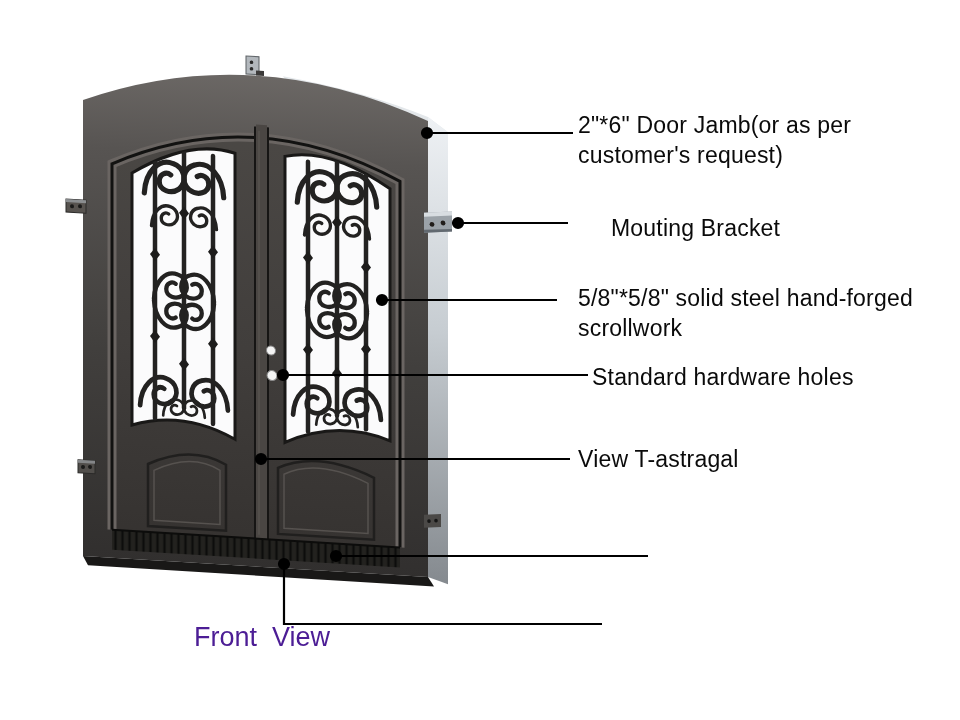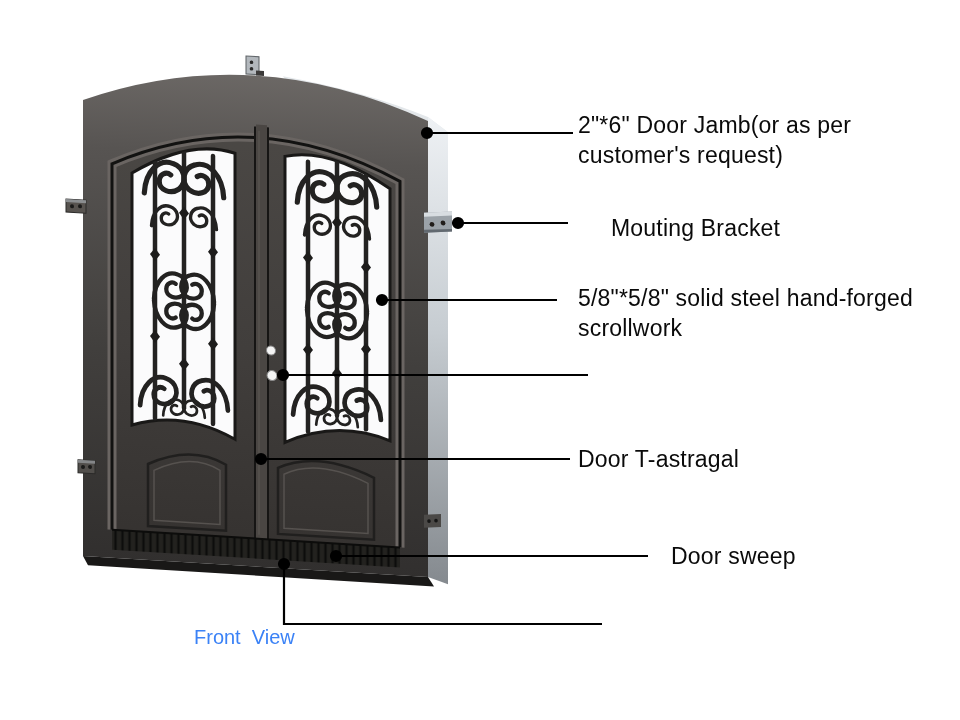--- a/index.html
+++ b/index.html
@@ -6,21 +6,21 @@
   .stage{
     position:relative;width:960px;height:720px;background:#ffffff;overflow:hidden;
     font-family:"Liberation Sans","DejaVu Sans",sans-serif;color:#0a0a0a;
   }
   .scene{position:absolute;left:0;top:0;}
   .callout-label{
     position:absolute;font-size:23px;line-height:30px;color:#0a0a0a;
     letter-spacing:0.2px;
   }
   .caption{
-    position:absolute;font-size:20px;line-height:30px;color:#3b82f6;white-space:pre;
+    position:absolute;font-size:27px;line-height:30px;color:#4c1d95;white-space:pre;
   }
 </style>
 </head>
 <body>
 
 <div class="stage">
 
   <svg class="scene" width="960" height="720" viewBox="0 0 960 720">
     <defs>
       <linearGradient id="frameGrad" x1="0" y1="30" x2="0" y2="560" gradientUnits="userSpaceOnUse">
@@ -222,21 +222,21 @@
       </g>
     </g>
   </svg>
 
   <div class="callout-label" style="left:578px;top:110px;width:292px;">2"*6" Door Jamb(or as per customer's request)</div>
 
   <div class="callout-label" style="left:572px;top:213px;width:300px;margin-left:39px;">Mouting Bracket</div>
 
   <div class="callout-label" style="left:578px;top:283px;width:352px;">5/8"*5/8" solid steel hand-forged scrollwork</div>
 
-
-  <div class="callout-label" style="left:578px;top:444px;width:300px;">Door T-astragal</div>
-
-  <div class="callout-label" style="left:671px;top:541px;width:260px;">Door sweep</div>
+  <div class="callout-label" style="left:592px;top:362px;width:320px;">Standard hardware holes</div>
+
+  <div class="callout-label" style="left:578px;top:444px;width:300px;">View T-astragal</div>
+
 
 
   <div class="caption" style="left:194px;top:622px;">Front  View</div>
 
 </div>
 
 </body></html>

